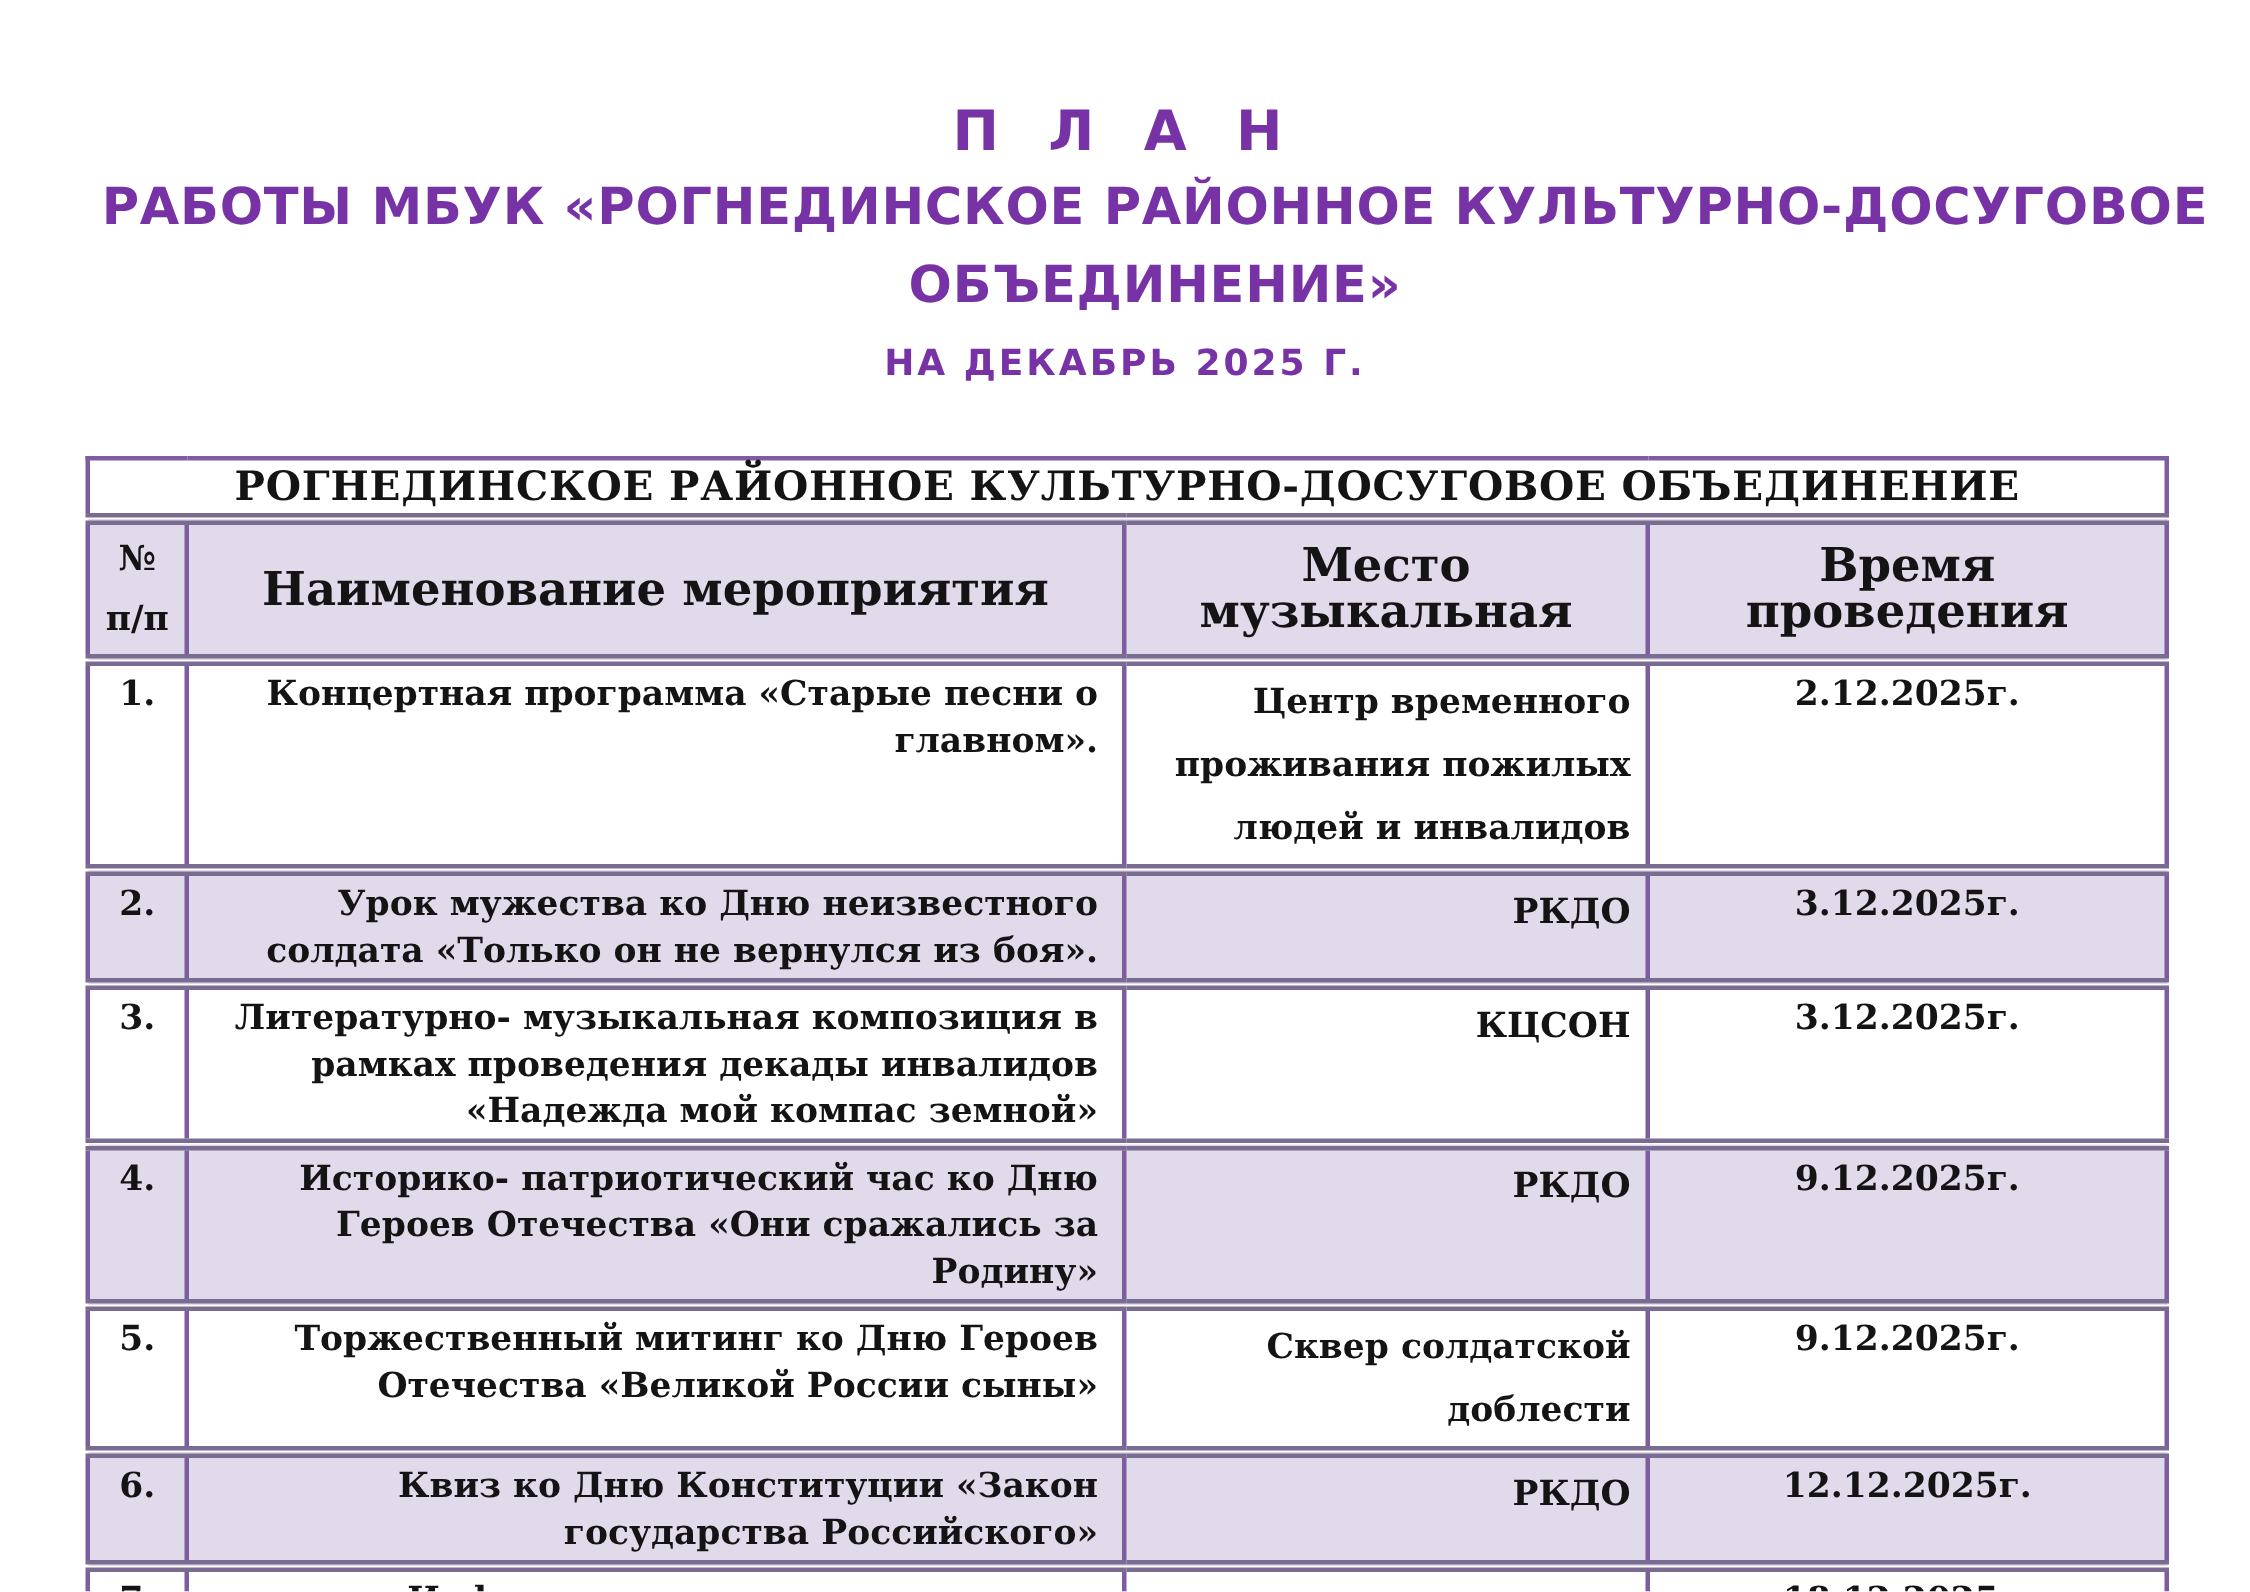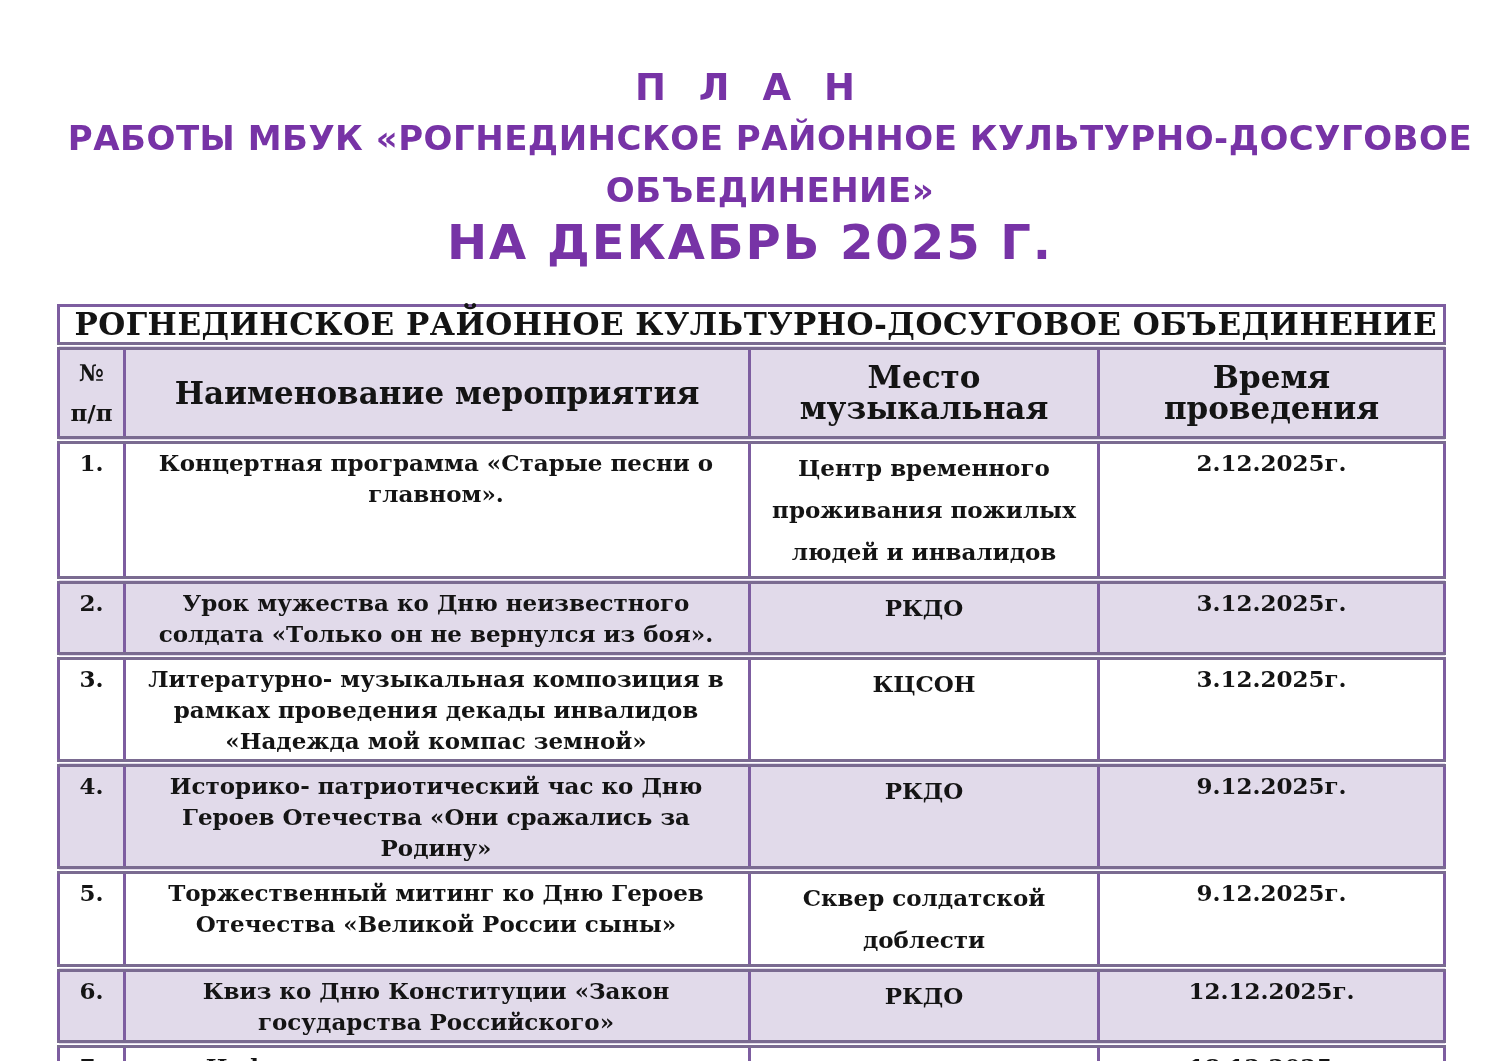--- a/index.html
+++ b/index.html
@@ -31,21 +31,21 @@
     letter-spacing: 10px;
     line-height: 48px;
   }
   .doc-title .line2 {
     font-size: 34px;
     letter-spacing: 0.5px;
     line-height: 52px;
     margin-left: 40px;
   }
   .doc-title .line3 {
-    font-size: 48px;
+    font-size: 24px;
     letter-spacing: 2px;
     line-height: 52px;
   }
 
   
   .plan-table {
     border-collapse: collapse;
     table-layout: fixed;
     width: 1386px;
     margin: 36px 0 0 57px;
@@ -64,40 +64,40 @@
     line-height: 31px;
     background: #ffffff;
   }
   
   .plan-table tr + tr td {
     border-top: 8px double #7a6b91;
   }
 
   .caption-row td {
     height: 26px;
-    text-align: right;
+    text-align: center;
     vertical-align: middle;
-    font-size: 31px;
+    font-size: 27px;
     letter-spacing: 0.5px;
     padding: 2px 6px;
   }
   .header-row td {
     height: 58px;
     text-align: center;
     vertical-align: middle;
     font-size: 31px;
     background: #e1daea;
   }
   .header-row .num-head { line-height: 40px; font-size: 23px; }
 
   tr.shaded td { background: #e1daea; }
 
   td.cell-num   { text-align: center; }
-  td.cell-name  { text-align: center; padding-left: 14px; padding-right: 16px; }
-  td.cell-place { text-align: center; line-height: 42px; }
+  td.cell-name  { text-align: right; padding-left: 14px; padding-right: 16px; }
+  td.cell-place { text-align: right; line-height: 42px; }
   td.cell-time  { text-align: center; }
 
   .row-1 td { height: 124px; }
   .row-2 td { height: 56px;  }
   .row-3 td { height: 90px;  }
   .row-4 td { height: 56px;  }
   .row-5 td { height: 58px;  }
   .row-6 td { height: 56px;  }
   .row-7 td { height: 86px;  }
 </style>

